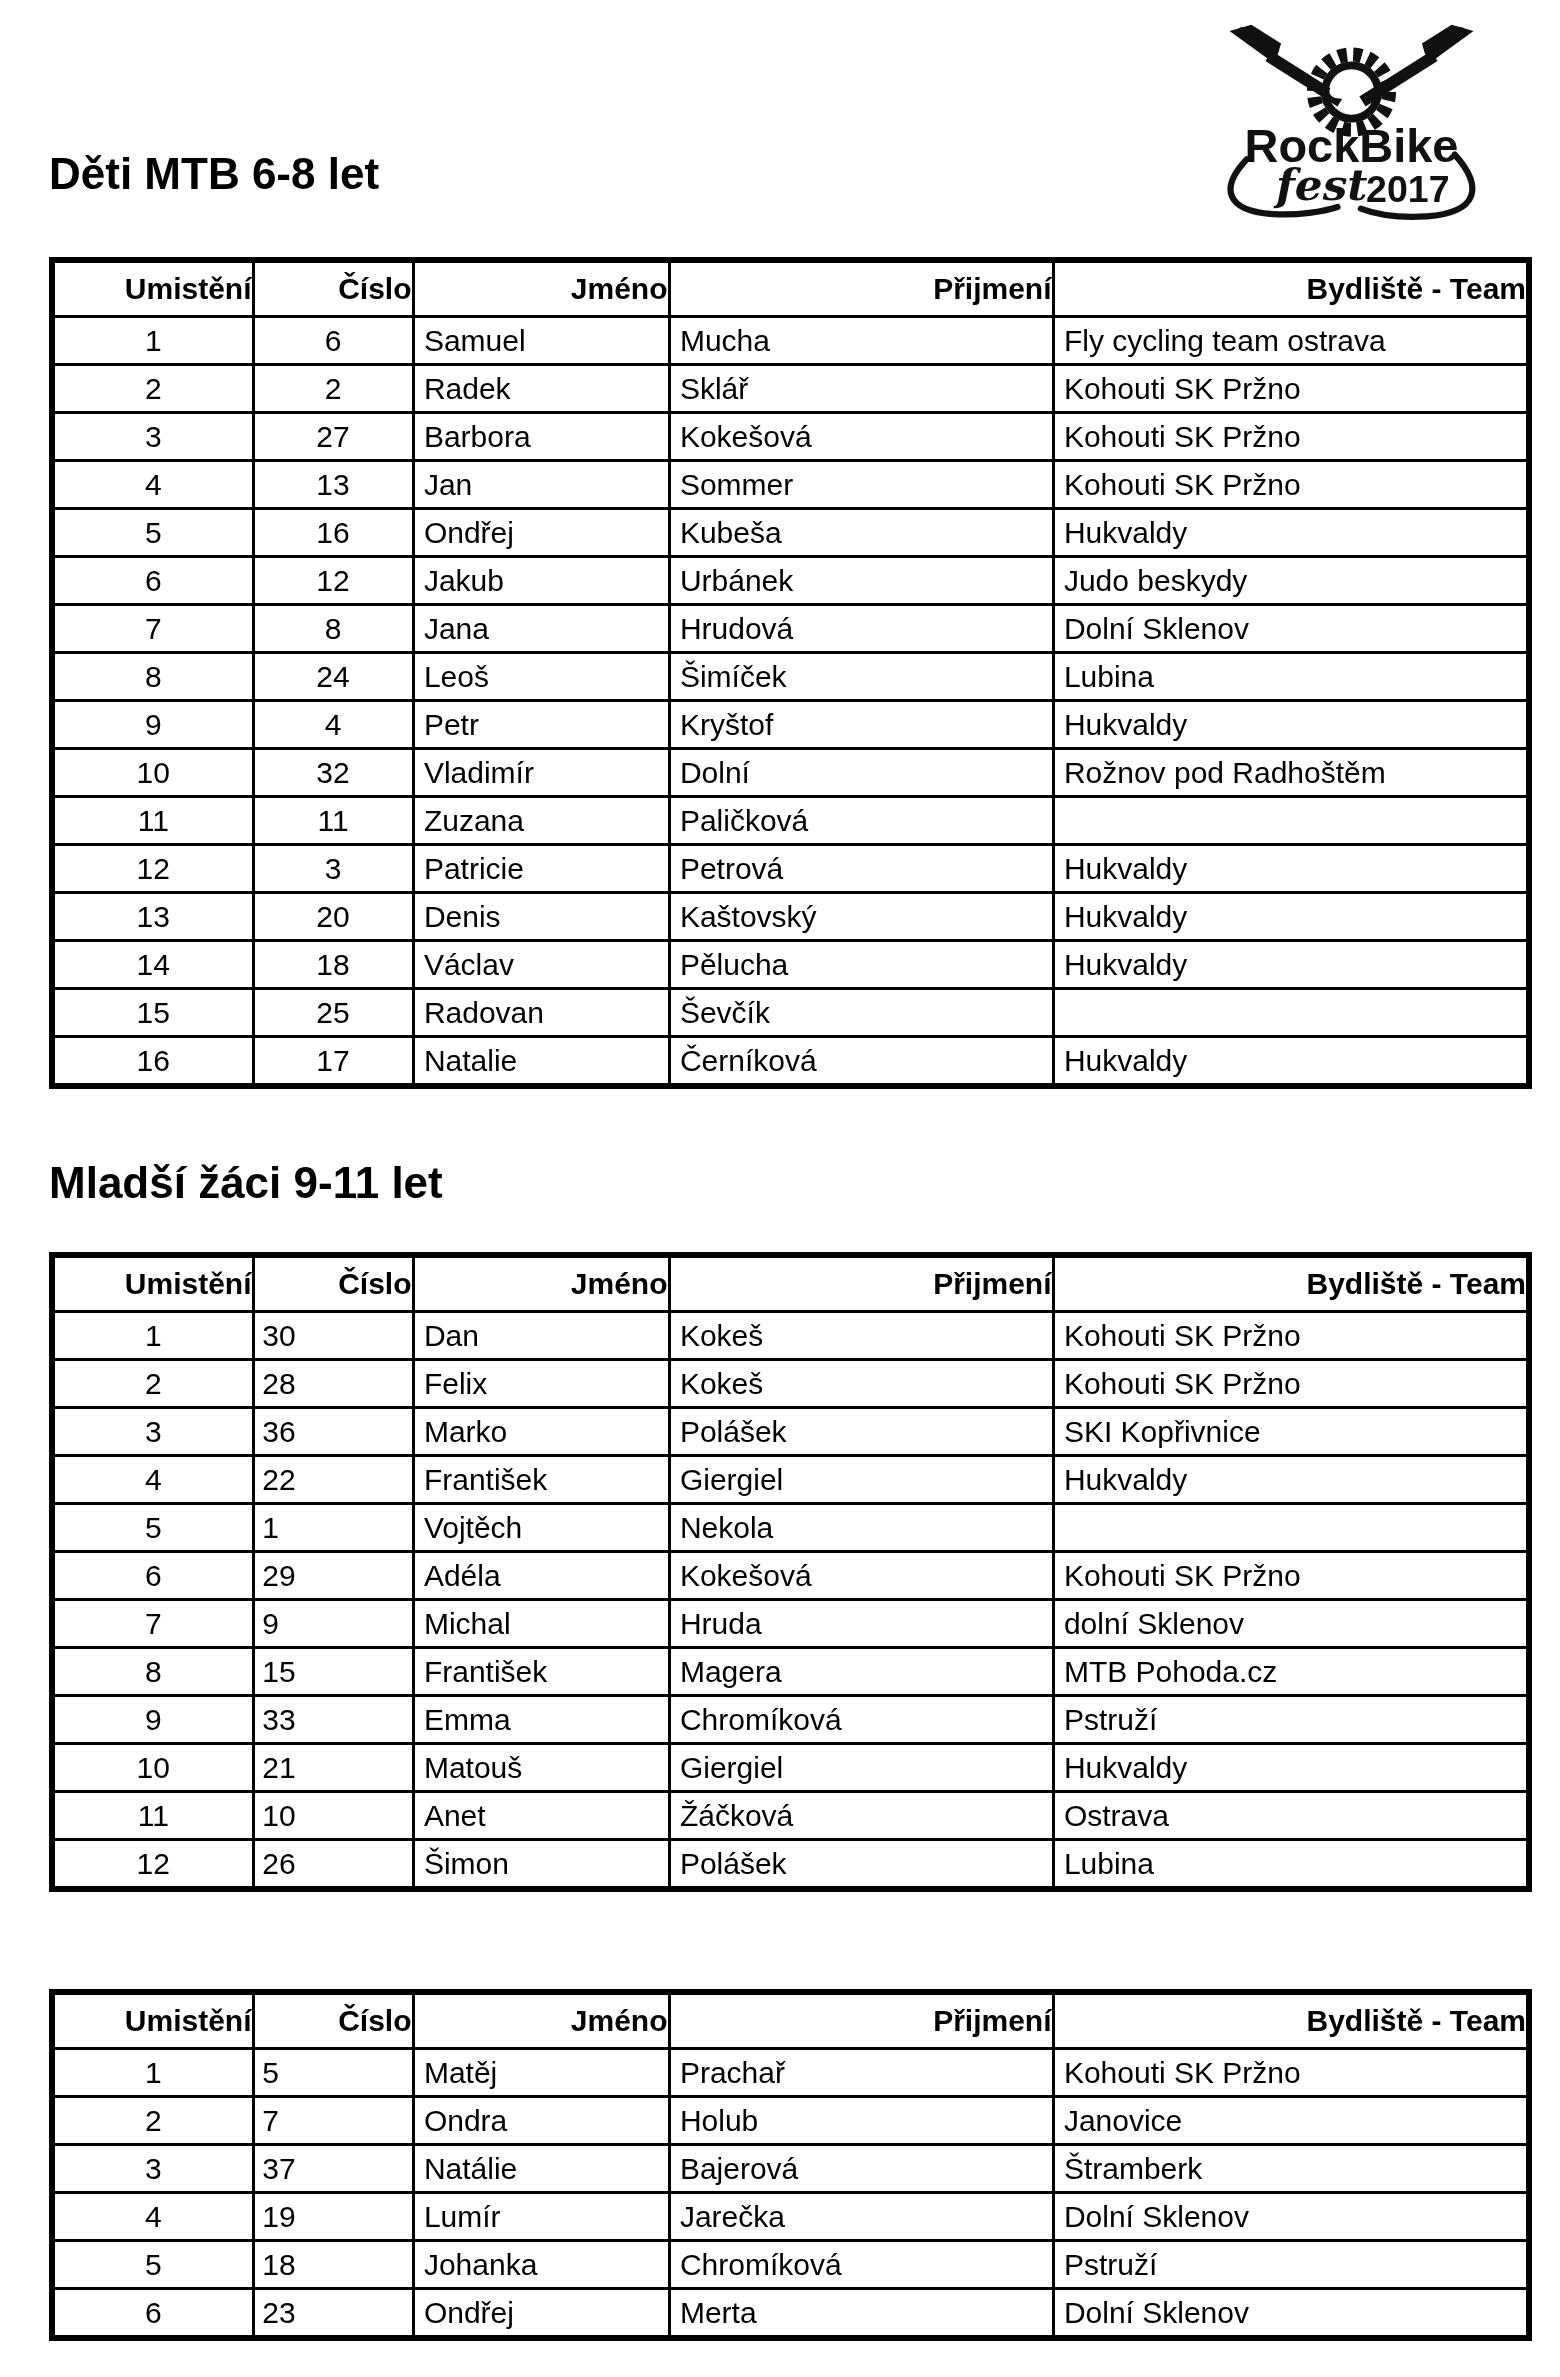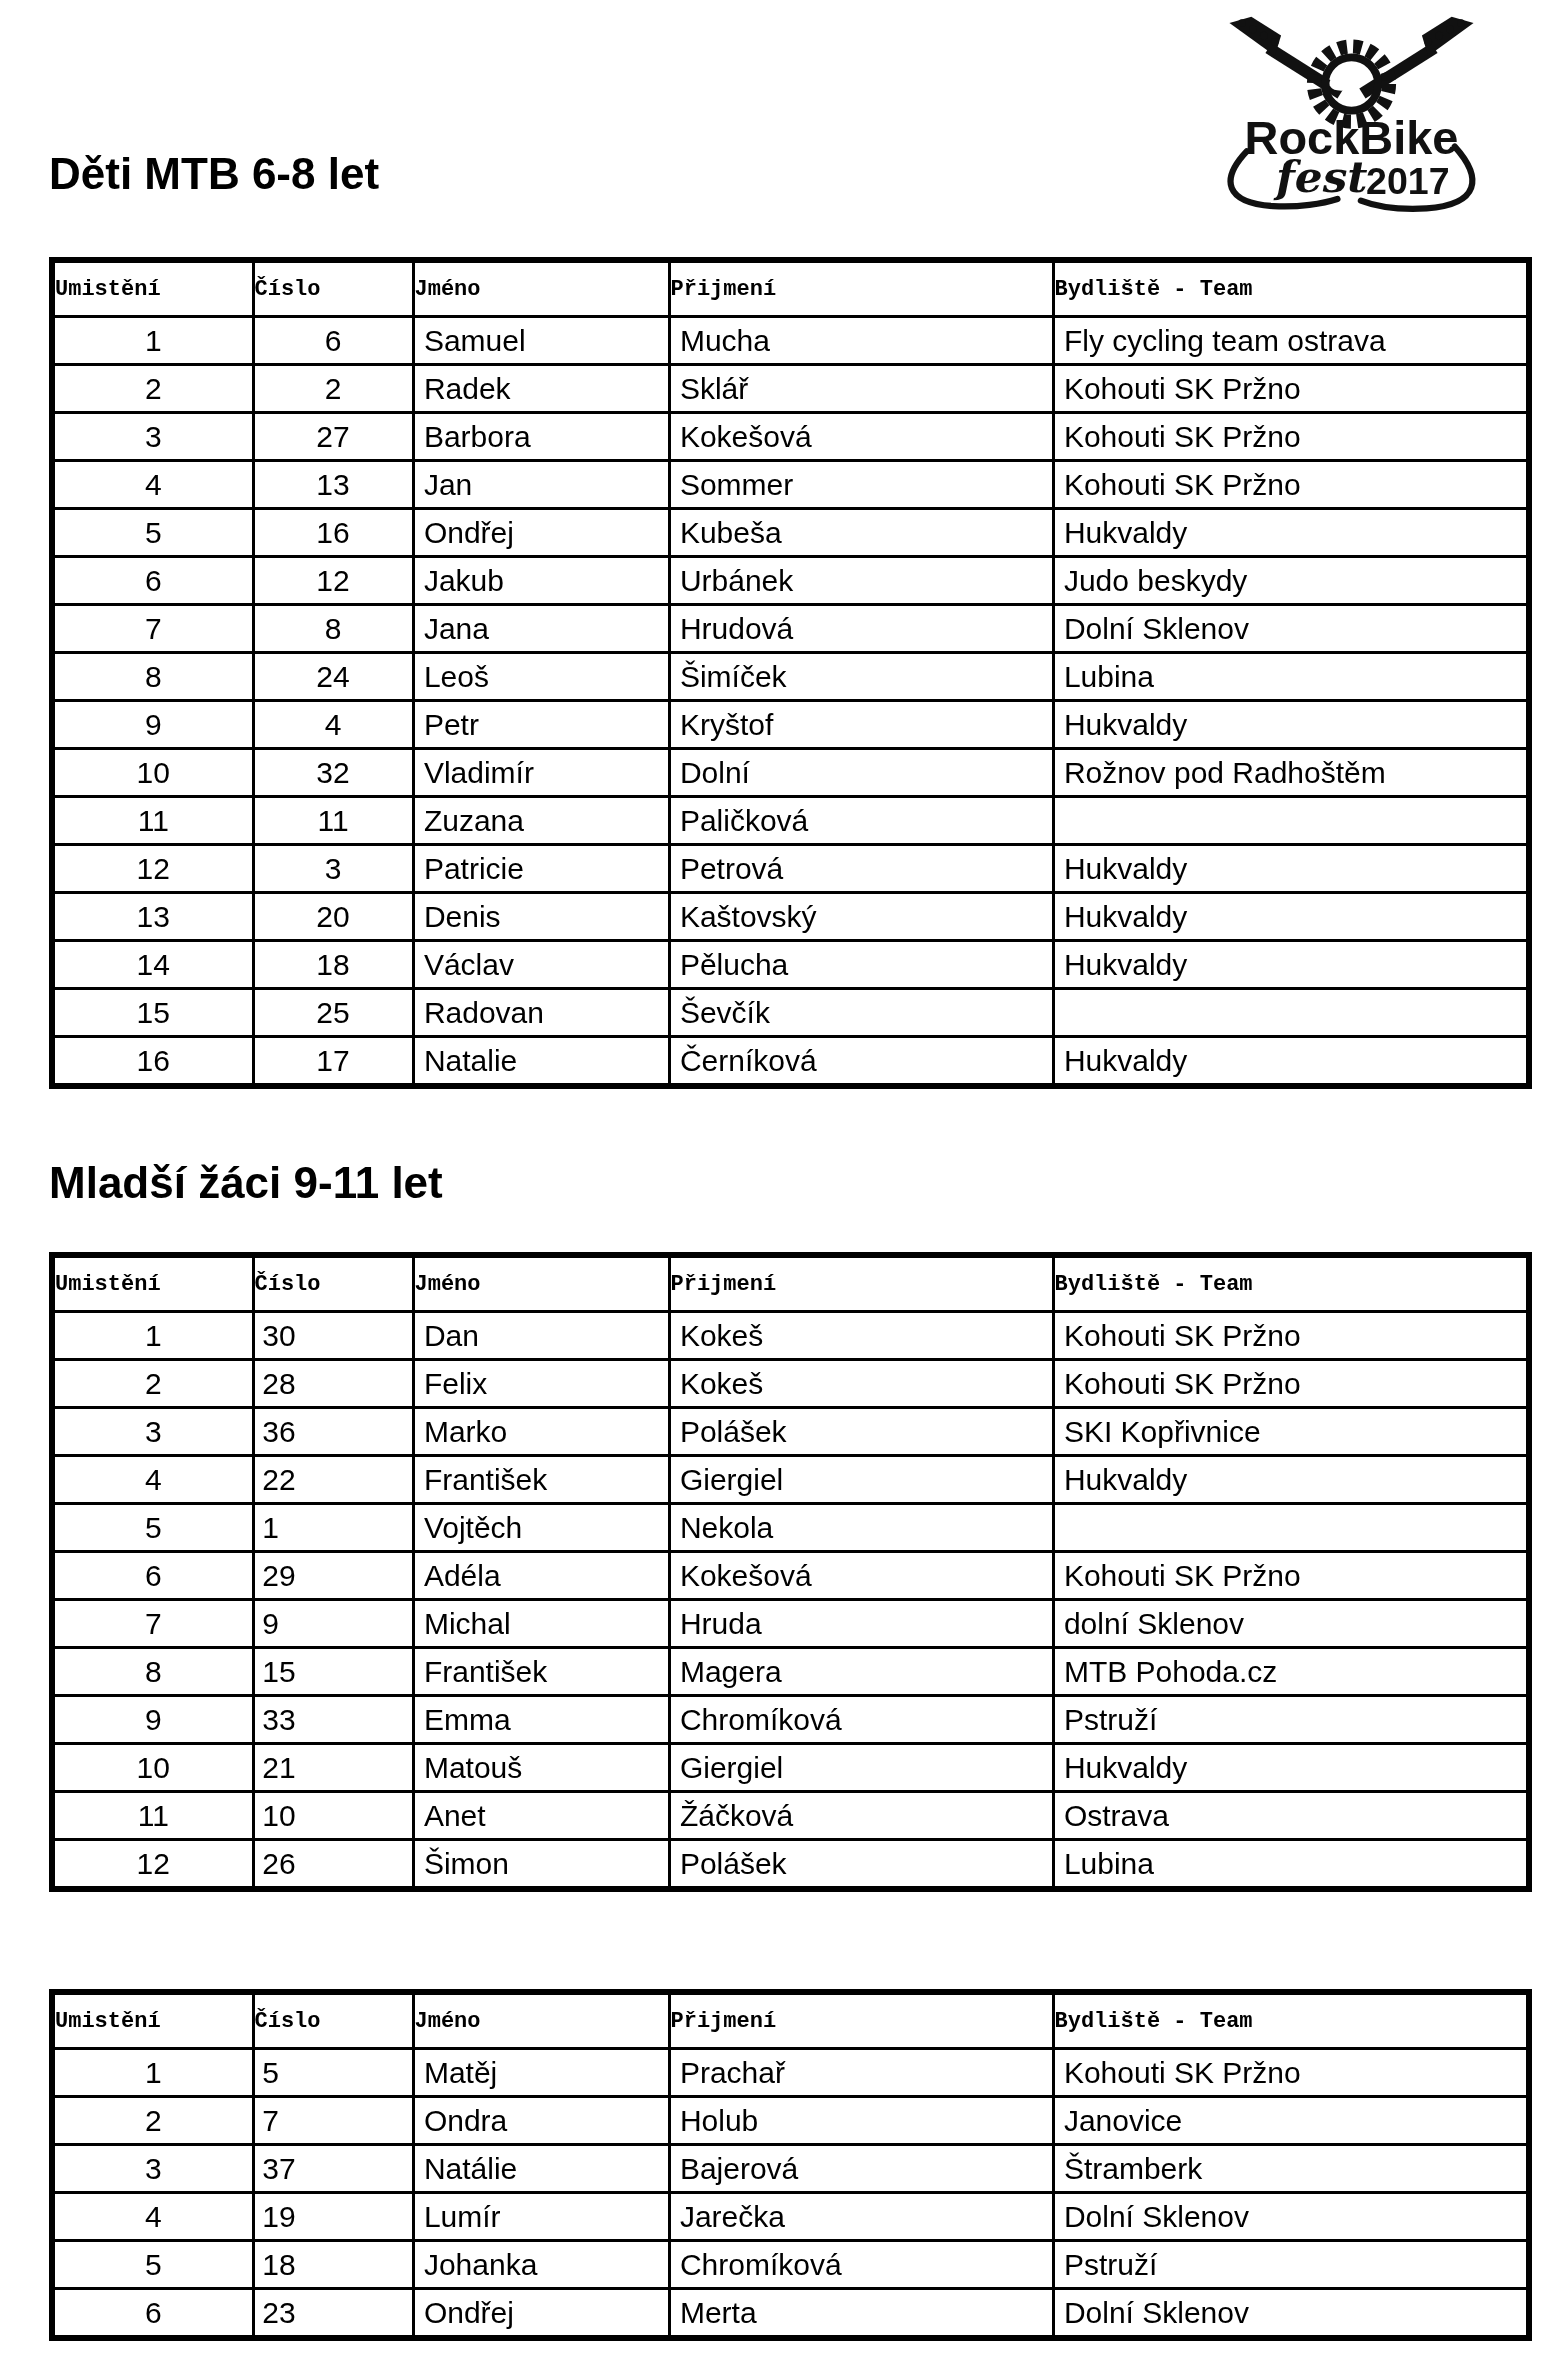--- a/index.html
+++ b/index.html
@@ -3,21 +3,21 @@
 <meta charset="utf-8">
 <style>
   html,body {margin:0; padding:0; background:#e8e8e8;}
   .page {
     width:1561px; height:2377px;
     background:#ffffff; color:#000;
     position:relative; overflow:hidden;
     font-family:"Liberation Sans","DejaVu Sans",sans-serif;
   }
   
-  .logo {position:absolute; top:12px; right:64px; width:291px; height:202px;text-decoration:underline;}
+  .logo {position:absolute; top:20px; right:64px; width:291px; height:202px;text-decoration:underline;}
   .logo svg {width:100%; height:100%;}
   .logo .ink {stroke:#111; fill:none;}
   .logo .logo-title-text {font-family:"Liberation Sans",sans-serif; font-weight:bold; font-size:60px; fill:#111;}
   .logo .fest {font-family:"DejaVu Serif",serif; font-style:italic; font-weight:bold; font-size:56px; fill:#111;}
   .logo .year {font-family:"Liberation Sans",sans-serif; font-weight:bold; font-size:48px; fill:#111;}
   
   .section-title {
     font-size:44px; font-weight:bold; line-height:50px;
     margin:0 0 0 49px; padding:0;
   }
@@ -31,21 +31,21 @@
   table.results {
     border-collapse:collapse; table-layout:fixed;
     width:1477px; margin-left:49px;
     border:6.3px solid #000;
   }
   .results th, .results td {
     border:3.1px solid #000;
     overflow:hidden; white-space:nowrap;
     padding:0;
   }
-  .results th {height:52px; font-size:22px; font-weight:bold; text-align:left;font-family:Liberation Mono, monospace;}
+  .results th {height:52px; font-size:30px; font-weight:bold; text-align:right;}
   .results td {height:45px; font-size:30px;}
   col.col-0 {width:201px;}
   col.col-1 {width:160px;}
   col.col-2 {width:256px;}
   col.col-3 {width:384px;}
   col.col-4 {width:476px;}
   .results td.col-0 {text-align:center;}
   .results td.col-1 {text-align:center;}
   .results.num-left td.col-1 {text-align:left; padding-left:7.8px;}
   .results td.col-2, .results td.col-3, .results td.col-4 {text-align:left; padding-left:9.4px;}

